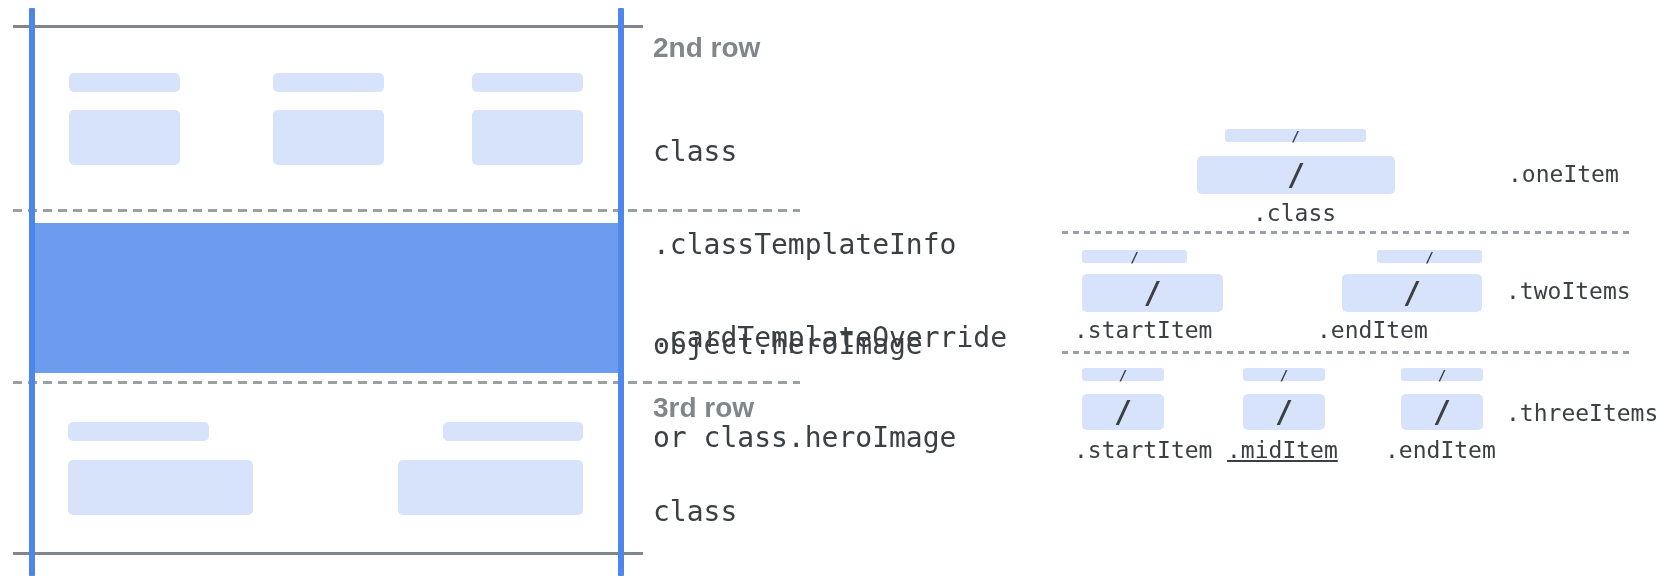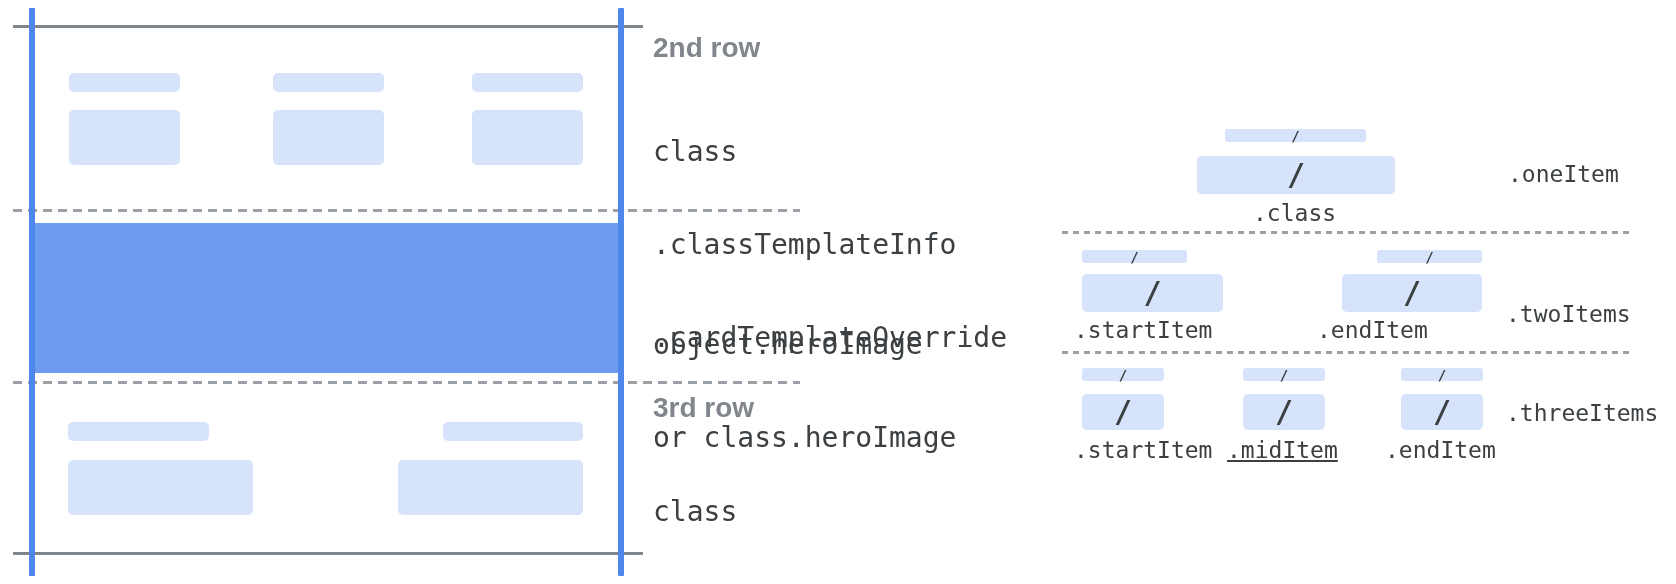--- a/index.html
+++ b/index.html
@@ -102,21 +102,21 @@
     <span class="slash-lg">/</span>
   </div>
   <div class="abs slot bar" style="left:347px;top:150px;width:105px;height:13px;">
     <span class="slash-sm">/</span>
   </div>
   <div class="abs slot box" style="left:312px;top:174px;width:140px;height:38px;">
     <span class="slash-lg">/</span>
   </div>
   <div class="abs mono-label" style="left:44px;top:217px;">.startItem</div>
   <div class="abs mono-label" style="left:287px;top:217px;">.endItem</div>
-  <div class="abs mono-label" style="left:476px;top:178px;margin-top:23px;">.twoItems</div>
+  <div class="abs mono-label" style="left:476px;top:178px;">.twoItems</div>
 
   <div class="abs dash-right" style="left:32px;top:251px;width:568px;"></div>
 
   <div class="abs slot bar" style="left:52px;top:268px;width:82px;height:13px;">
     <span class="slash-sm">/</span>
   </div>
   <div class="abs slot box" style="left:52px;top:294px;width:82px;height:36px;">
     <span class="slash-lg">/</span>
   </div>
   <div class="abs slot bar" style="left:213px;top:268px;width:82px;height:13px;">

